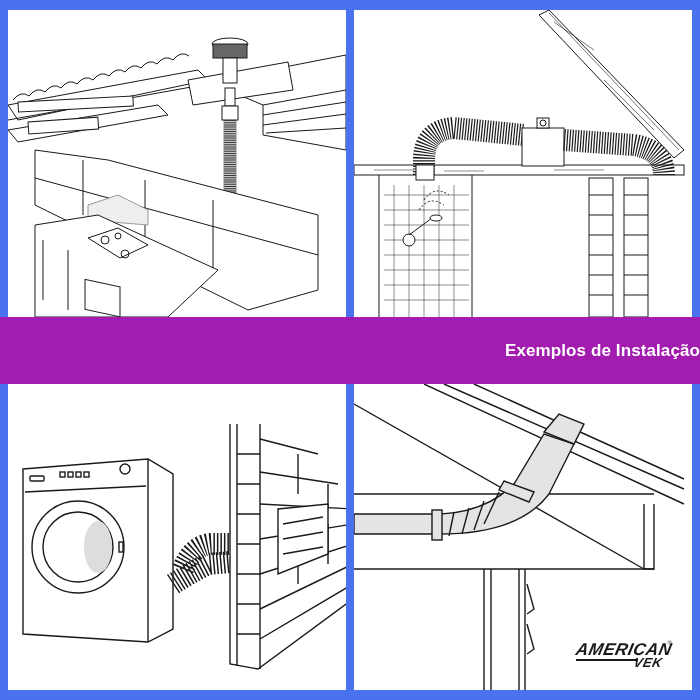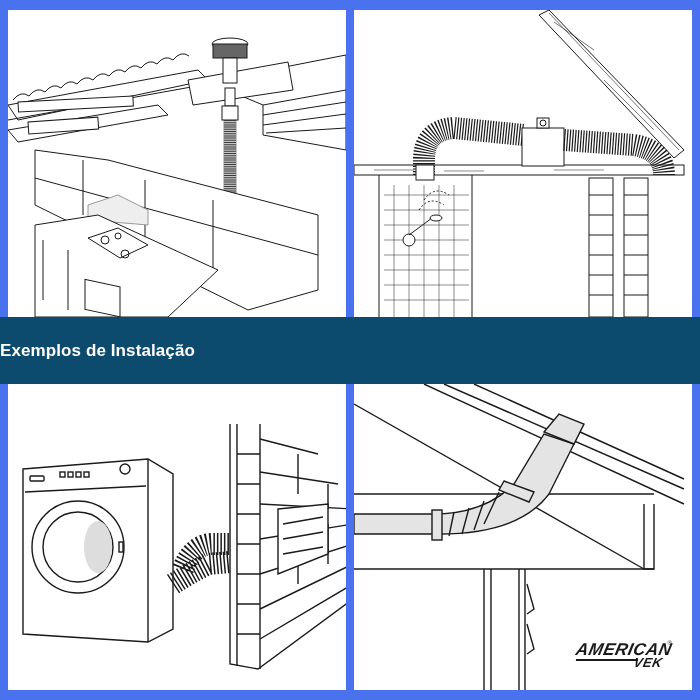--- a/index.html
+++ b/index.html
@@ -3,21 +3,21 @@
 <meta charset="utf-8">
 <style>
   html, body { margin:0; padding:0; }
   body { width:700px; height:700px; background:#4a72ef; position:relative; overflow:hidden; font-family:"Liberation Sans", sans-serif; }
   .panel { position:absolute; background:#ffffff; overflow:hidden; }
   .panel svg { position:absolute; left:0; top:0; }
   #p1 { left:8px; top:10px; width:338px; height:307px; }
   #p2 { left:354px; top:10px; width:338px; height:307px; }
   #p3 { left:8px; top:384px; width:338px; height:306px; }
   #p4 { left:354px; top:384px; width:338px; height:306px; }
-  .banner { position:absolute; left:0; top:317px; width:700px; height:67px; background:#0c4a6e; display:flex; align-items:center; justify-content:flex-start; }
+  .banner { position:absolute; left:0; top:317px; width:700px; height:67px; background:#a21caf; display:flex; align-items:center; justify-content:flex-end; }
   .banner-title { color:#ffffff; font-weight:bold; font-size:17px; letter-spacing:0.1px; }
   .logo { position:absolute; right:20px; bottom:16px; width:96px; height:34px; }
   .logo-top { position:absolute; left:0; top:0; font-style:italic; font-weight:bold; font-size:17px; color:#1a1a1a; letter-spacing:0.5px; transform:skewX(-12deg); }
   .logo-bot { position:absolute; right:10px; top:15px; font-style:italic; font-weight:bold; font-size:13px; color:#1a1a1a; letter-spacing:0.5px; transform:skewX(-12deg); }
   .logo-line { position:absolute; left:0; top:19px; width:62px; height:2px; background:#1a1a1a; transform:skewX(-12deg); }
   .logo-reg { position:absolute; right:0; top:0; font-size:6px; color:#1a1a1a; }
 </style>
 </head>
 <body>
 

